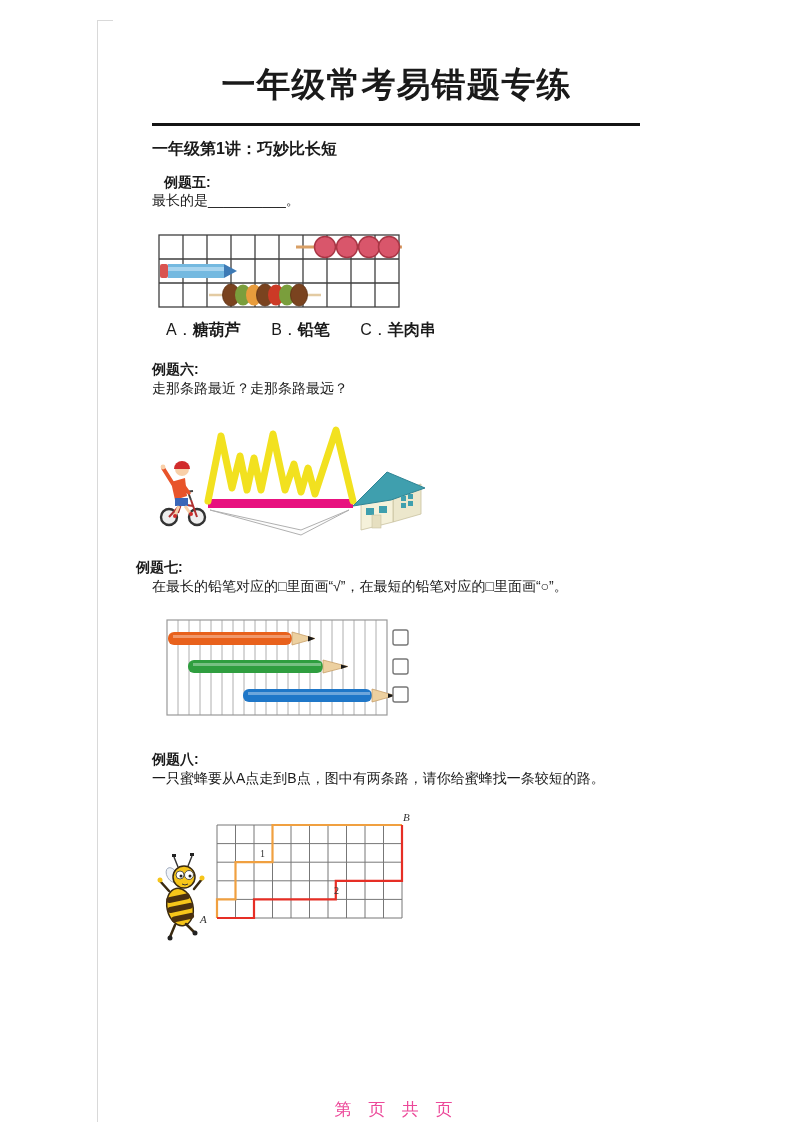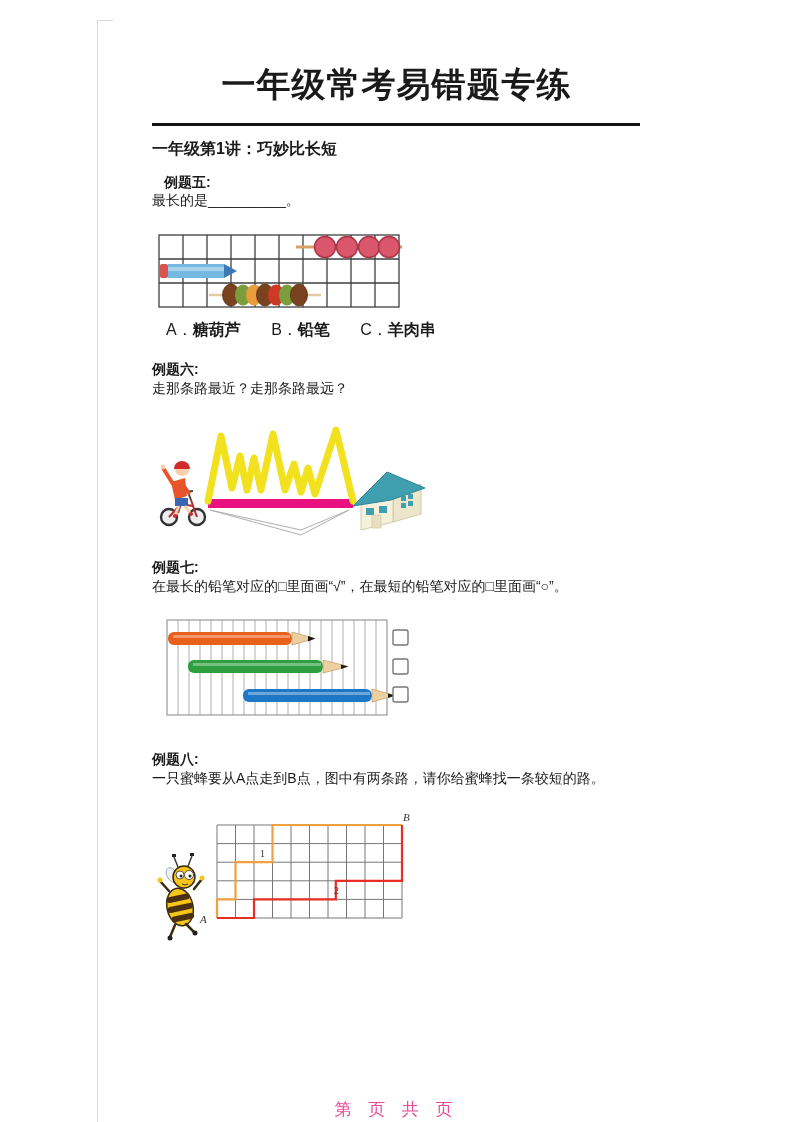--- a/index.html
+++ b/index.html
@@ -19,21 +19,21 @@
   .p5-label{top:162px;left:164px;}
   .p5-q{top:180px;left:152px;}
   .fig1{top:221px;left:158px;}
   .options{top:308px;left:166px;font-size:16px;text-align:center;}
   .options .opt{margin-right:26px;}
   .options .letter{font-weight:normal;}
   .options .otext{font-weight:bold;}
   .p6-label{top:349px;left:152px;}
   .p6-q{top:368px;left:152px;}
   .fig2{top:410px;left:155px;}
-  .p7-label{top:547px;left:152px;}
+  .p7-label{top:547px;left:136px;}
   .p7-q{top:566px;left:152px;text-align:right;}
   .fig3{top:605px;left:165px;}
   .p8-label{top:739px;left:152px;}
   .p8-q{top:758px;left:152px;}
   .fig4{top:795px;left:150px;}
   .footer{top:1086px;left:0;width:793px;text-align:center;font-size:17px;letter-spacing:6px;color:#ec4899;}
   svg text.maplbl{font-family:"Liberation Serif","DejaVu Serif",serif;font-style:italic;font-size:11px;fill:#333;}
   svg text.numlbl{font-family:"Liberation Serif","DejaVu Serif",serif;font-size:10px;fill:#333;}
 </style>
 </head>

